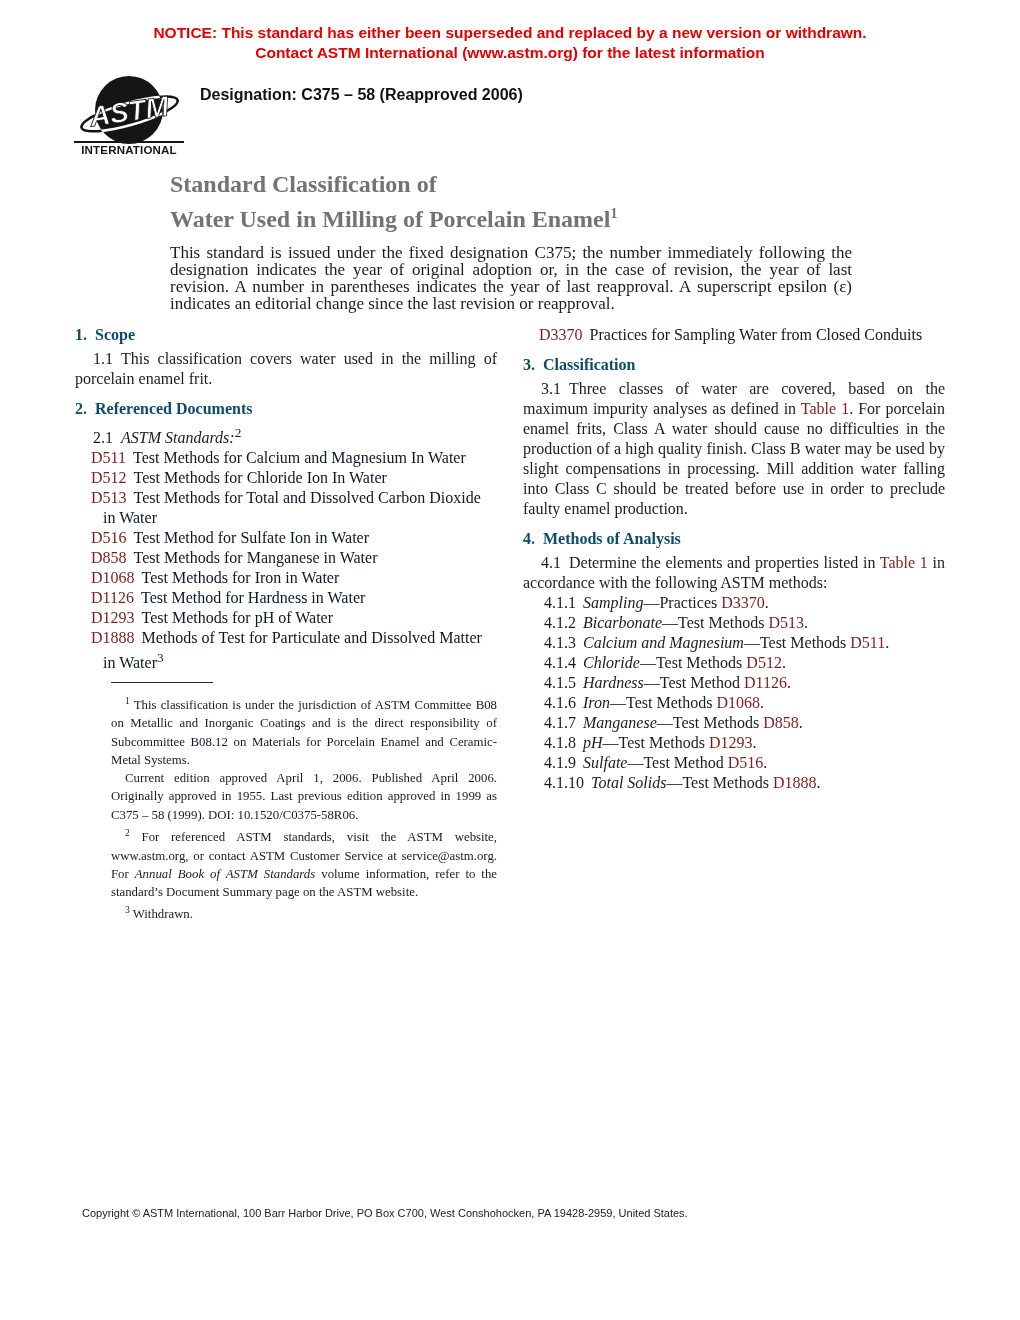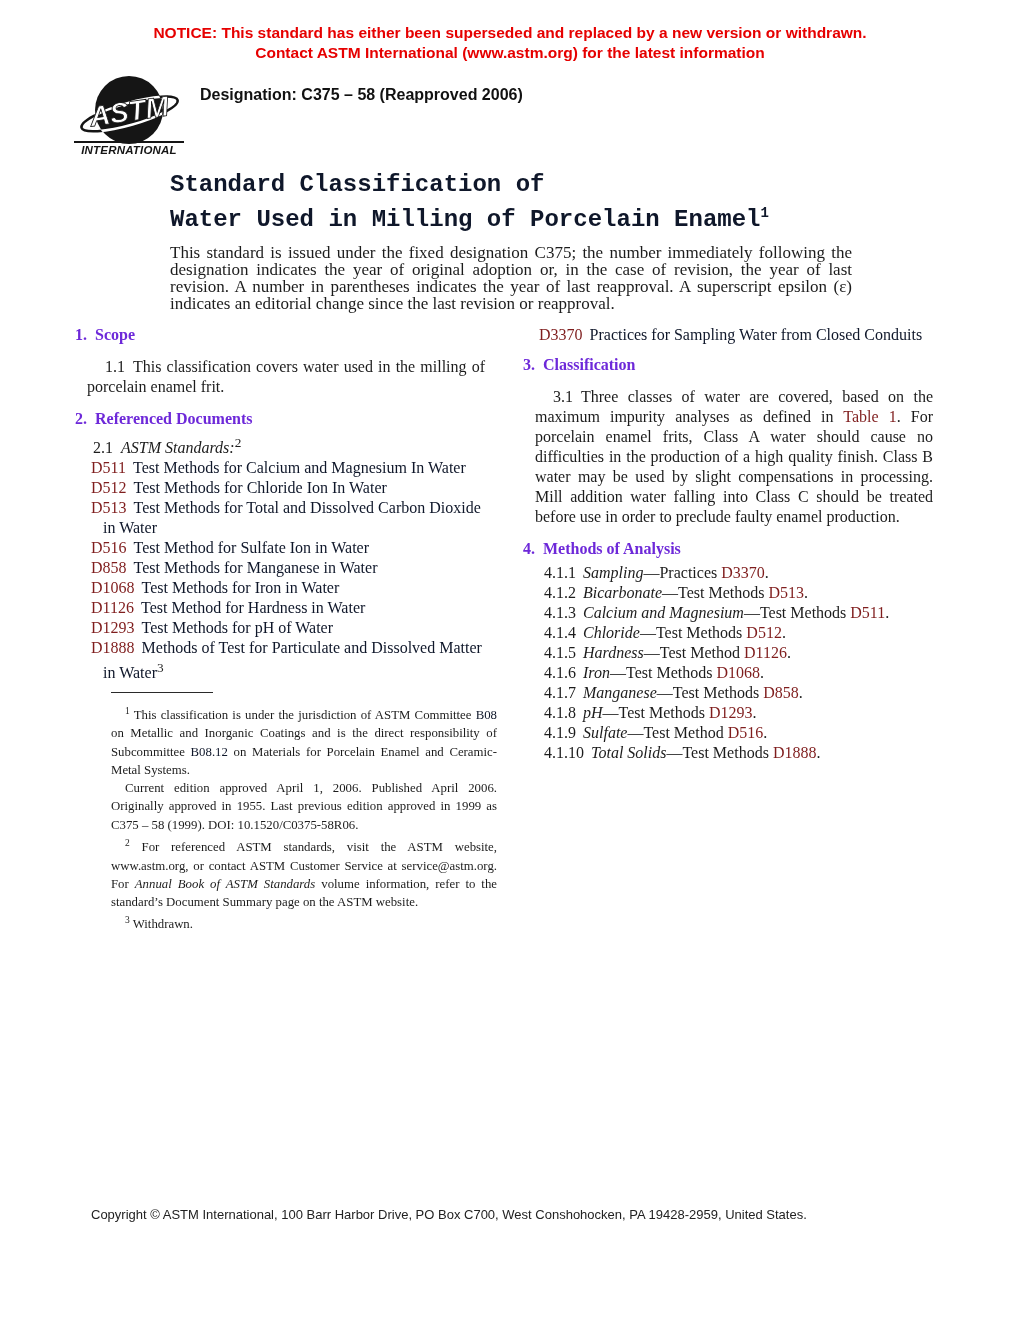--- a/index.html
+++ b/index.html
@@ -8,63 +8,63 @@
 
   
   .notice{position:absolute;top:23px;left:0;width:100%;text-align:center;
           font-family:"Liberation Sans",sans-serif;font-weight:bold;
           font-size:15.5px;line-height:19.5px;color:#e60000;}
 
   
   .logo{position:absolute;left:74px;top:74px;width:110px;text-align:center;}
   .logo svg{display:block;margin:0 auto;}
   .logo-intl{border-top:2.5px solid #151515;margin-top:-7px;padding-top:1px;
-             font-family:"Liberation Sans",sans-serif;font-style:italic;font-weight:bold;
+             font-family:"Liberation Sans",sans-serif;font-weight:bold;
              font-size:11.5px;letter-spacing:.2px;color:#151515;}
 
   .designation{position:absolute;left:200px;top:86px;
                font-family:"Liberation Sans",sans-serif;font-weight:bold;
                font-size:16px;color:#111;}
 
   .title{position:absolute;left:170px;top:170px;
-         font-family:Liberation Mono, monospace;font-weight:bold;
-         font-size:24px;line-height:29px;color:#0f172a;}
+         font-family:Liberation Serif, serif;font-weight:bold;
+         font-size:24px;line-height:29px;color:#737373;}
   .title sup{font-size:14px;}
 
   .preamble{position:absolute;left:170px;top:244px;width:682px;
             font-size:17px;line-height:17px;text-align:justify;}
 
   
   .col{position:absolute;top:325px;width:422px;font-size:16px;line-height:20px;}
   .col-left{left:75px;}
   .col-right{left:523px;}
 
-  h2.sec{font-size:16px;line-height:20px;font-weight:bold;margin:10px 0 4px;color:#6d28d9;}
+  h2.sec{font-size:16px;line-height:20px;font-weight:bold;margin:10px 0 4px;color:#0c4a6e;}
   h2.first{margin-top:0;}
-  p.body{margin:12px;text-align:justify;text-indent:18px;}
+  p.body{margin:0;text-align:justify;text-indent:18px;}
   p.sub{margin:0;text-indent:18px;}
 
   .ref{padding-left:28px;text-indent:-12px;margin:0;}
   .rlink{color:#7f1d1d;text-decoration:none;cursor:pointer;}
   .blink{color:#0f172a;text-decoration:none;cursor:pointer;}
   .ref .rlink{margin-right:7px;}
 
   
   .fnblock{margin-top:8px;margin-left:36px;}
   .fnrule{width:102px;border-top:1.5px solid #2a2a2a;height:0;margin:0 0 9px 0;}
   p.fn{font-size:12.8px;line-height:18.3px;text-align:justify;text-indent:14px;margin:0;}
   p.fn sup{font-size:9.5px;}
 
   
   .method{padding-left:21px;margin:0;}
   .method .num{margin-right:7px;}
   .method .term{font-style:italic;}
 
-  .copyright{position:absolute;left:91px;top:1207px;
-             font-family:"Liberation Sans",sans-serif;font-size:13px;color:#222;}
+  .copyright{position:absolute;left:82px;top:1207px;
+             font-family:"Liberation Sans",sans-serif;font-size:11px;color:#222;}
   .pageno{position:absolute;top:1257px;left:0;width:100%;text-align:center;
           font-size:13.5px;color:#111;}
   i.em{font-style:italic;}
 </style>
 </head>
 <body>
 
 <div class="page">
 
   <div class="notice">
@@ -124,20 +124,21 @@
     </div>
   </div>
 
   <div class="col col-right">
     <div class="ref"><a class="rlink">D3370</a><a class="blink">Practices for Sampling Water from Closed Conduits</a></div>
 
     <h2 class="sec">3. Classification</h2>
     <p class="body"><span>3.1 Three classes of water are covered, based on the maximum impurity analyses as defined in </span><a class="rlink">Table 1</a><span>. For porcelain enamel frits, Class A water should cause no difficulties in the production of a high quality finish. Class B water may be used by slight compensations in processing. Mill addition water falling into Class C should be treated before use in order to preclude faulty enamel production.</span></p>
 
     <h2 class="sec">4. Methods of Analysis</h2>
+    <p class="body"><span>4.1 Determine the elements and properties listed in </span><a class="rlink">Table 1</a><span> in accordance with the following ASTM methods:</span></p>
 
     <div class="method"><span class="num">4.1.1</span><span class="term">Sampling</span><span>—Practices </span><a class="rlink">D3370</a><span>.</span></div>
     <div class="method"><span class="num">4.1.2</span><span class="term">Bicarbonate</span><span>—Test Methods </span><a class="rlink">D513</a><span>.</span></div>
     <div class="method"><span class="num">4.1.3</span><span class="term">Calcium and Magnesium</span><span>—Test Methods </span><a class="rlink">D511</a><span>.</span></div>
     <div class="method"><span class="num">4.1.4</span><span class="term">Chloride</span><span>—Test Methods </span><a class="rlink">D512</a><span>.</span></div>
     <div class="method"><span class="num">4.1.5</span><span class="term">Hardness</span><span>—Test Method </span><a class="rlink">D1126</a><span>.</span></div>
     <div class="method"><span class="num">4.1.6</span><span class="term">Iron</span><span>—Test Methods </span><a class="rlink">D1068</a><span>.</span></div>
     <div class="method"><span class="num">4.1.7</span><span class="term">Manganese</span><span>—Test Methods </span><a class="rlink">D858</a><span>.</span></div>
     <div class="method"><span class="num">4.1.8</span><span class="term">pH</span><span>—Test Methods </span><a class="rlink">D1293</a><span>.</span></div>
     <div class="method"><span class="num">4.1.9</span><span class="term">Sulfate</span><span>—Test Method </span><a class="rlink">D516</a><span>.</span></div>

